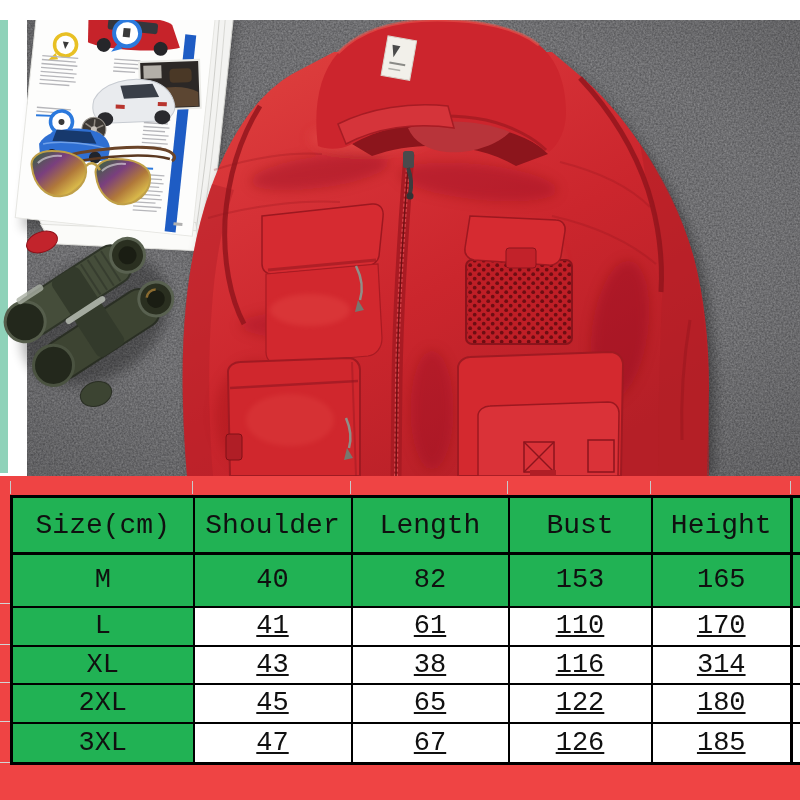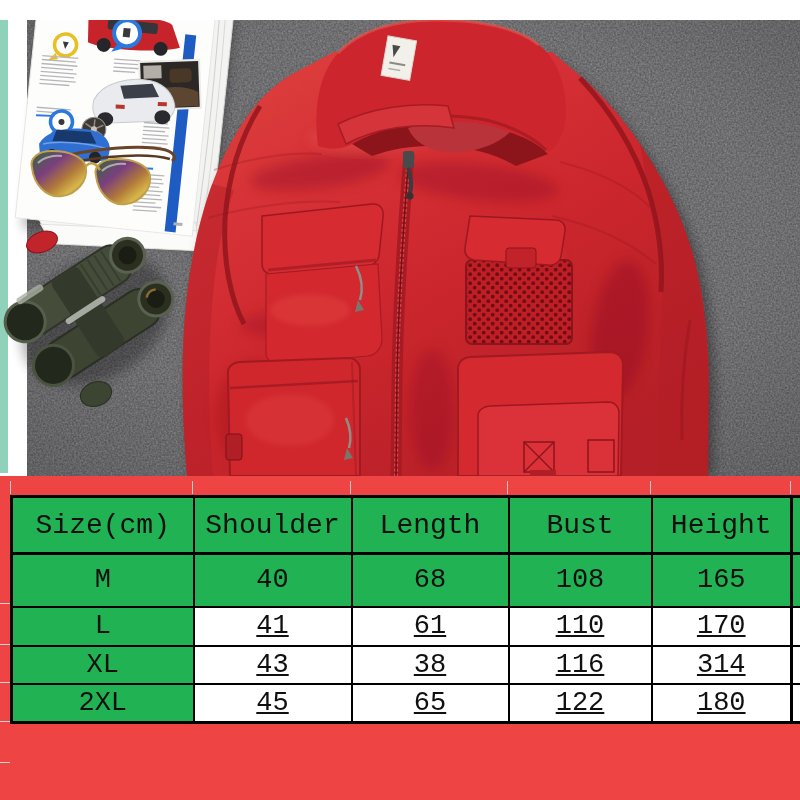--- a/index.html
+++ b/index.html
@@ -366,22 +366,22 @@
         <th class="green">Length</th>
         <th class="green">Bust</th>
         <th class="green col5">Height</th>
         <th class="col6"></th>
       </tr>
     </thead>
     <tbody>
       <tr class="r-m green-row">
         <td class="green">M</td>
         <td class="green">40</td>
-        <td class="green">68</td>
-        <td class="green">108</td>
+        <td class="green">82</td>
+        <td class="green">153</td>
         <td class="green col5">165</td>
         <td class="col6"></td>
       </tr>
       <tr class="r-l">
         <td class="green">L</td>
         <td class="white">41</td>
         <td class="white">61</td>
         <td class="white">110</td>
         <td class="white col5">170</td>
         <td class="col6"></td>
@@ -395,17 +395,25 @@
         <td class="col6"></td>
       </tr>
       <tr class="r-2xl">
         <td class="green">2XL</td>
         <td class="white">45</td>
         <td class="white">65</td>
         <td class="white">122</td>
         <td class="white col5">180</td>
         <td class="col6"></td>
       </tr>
+      <tr class="r-3xl">
+        <td class="green">3XL</td>
+        <td class="white">47</td>
+        <td class="white">67</td>
+        <td class="white">126</td>
+        <td class="white col5">185</td>
+        <td class="col6"></td>
+      </tr>
     </tbody>
   </table>
 
   <div class="bottom-line"></div>
 </div>
 
 </body></html>

